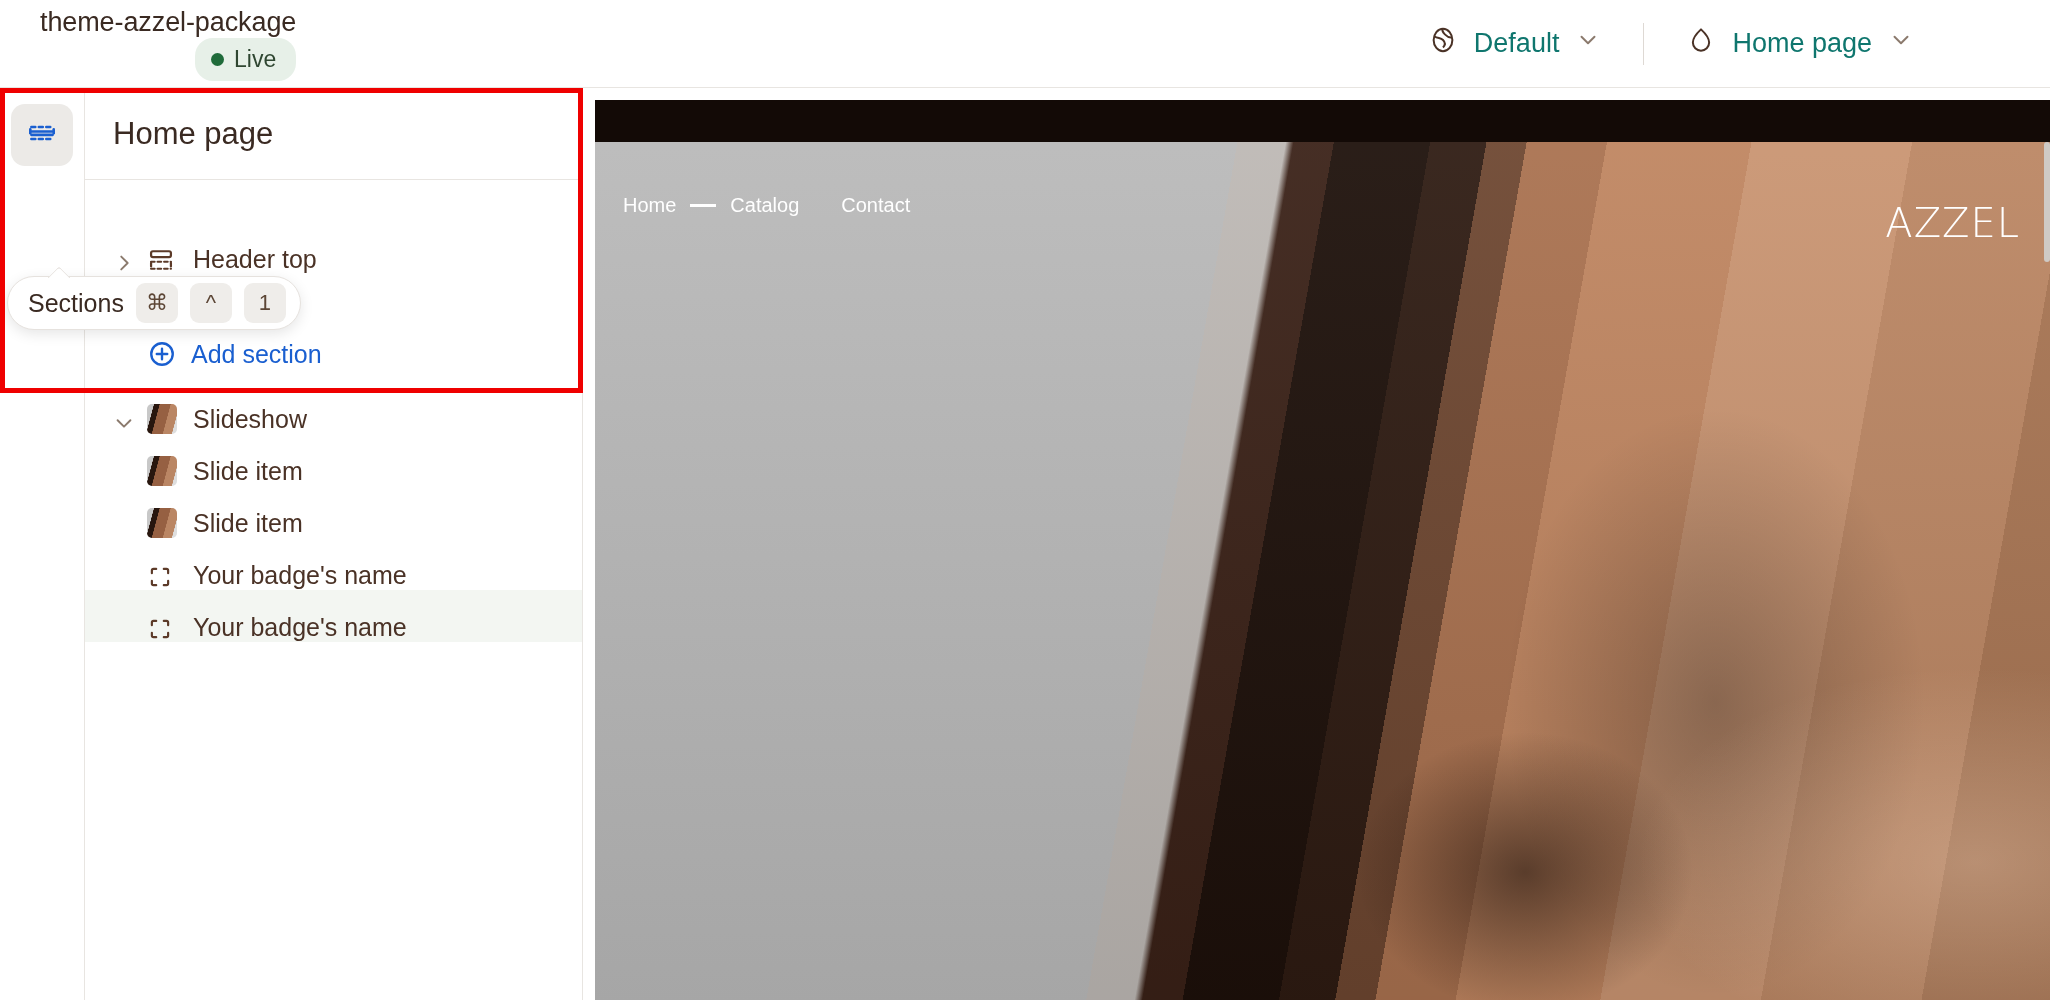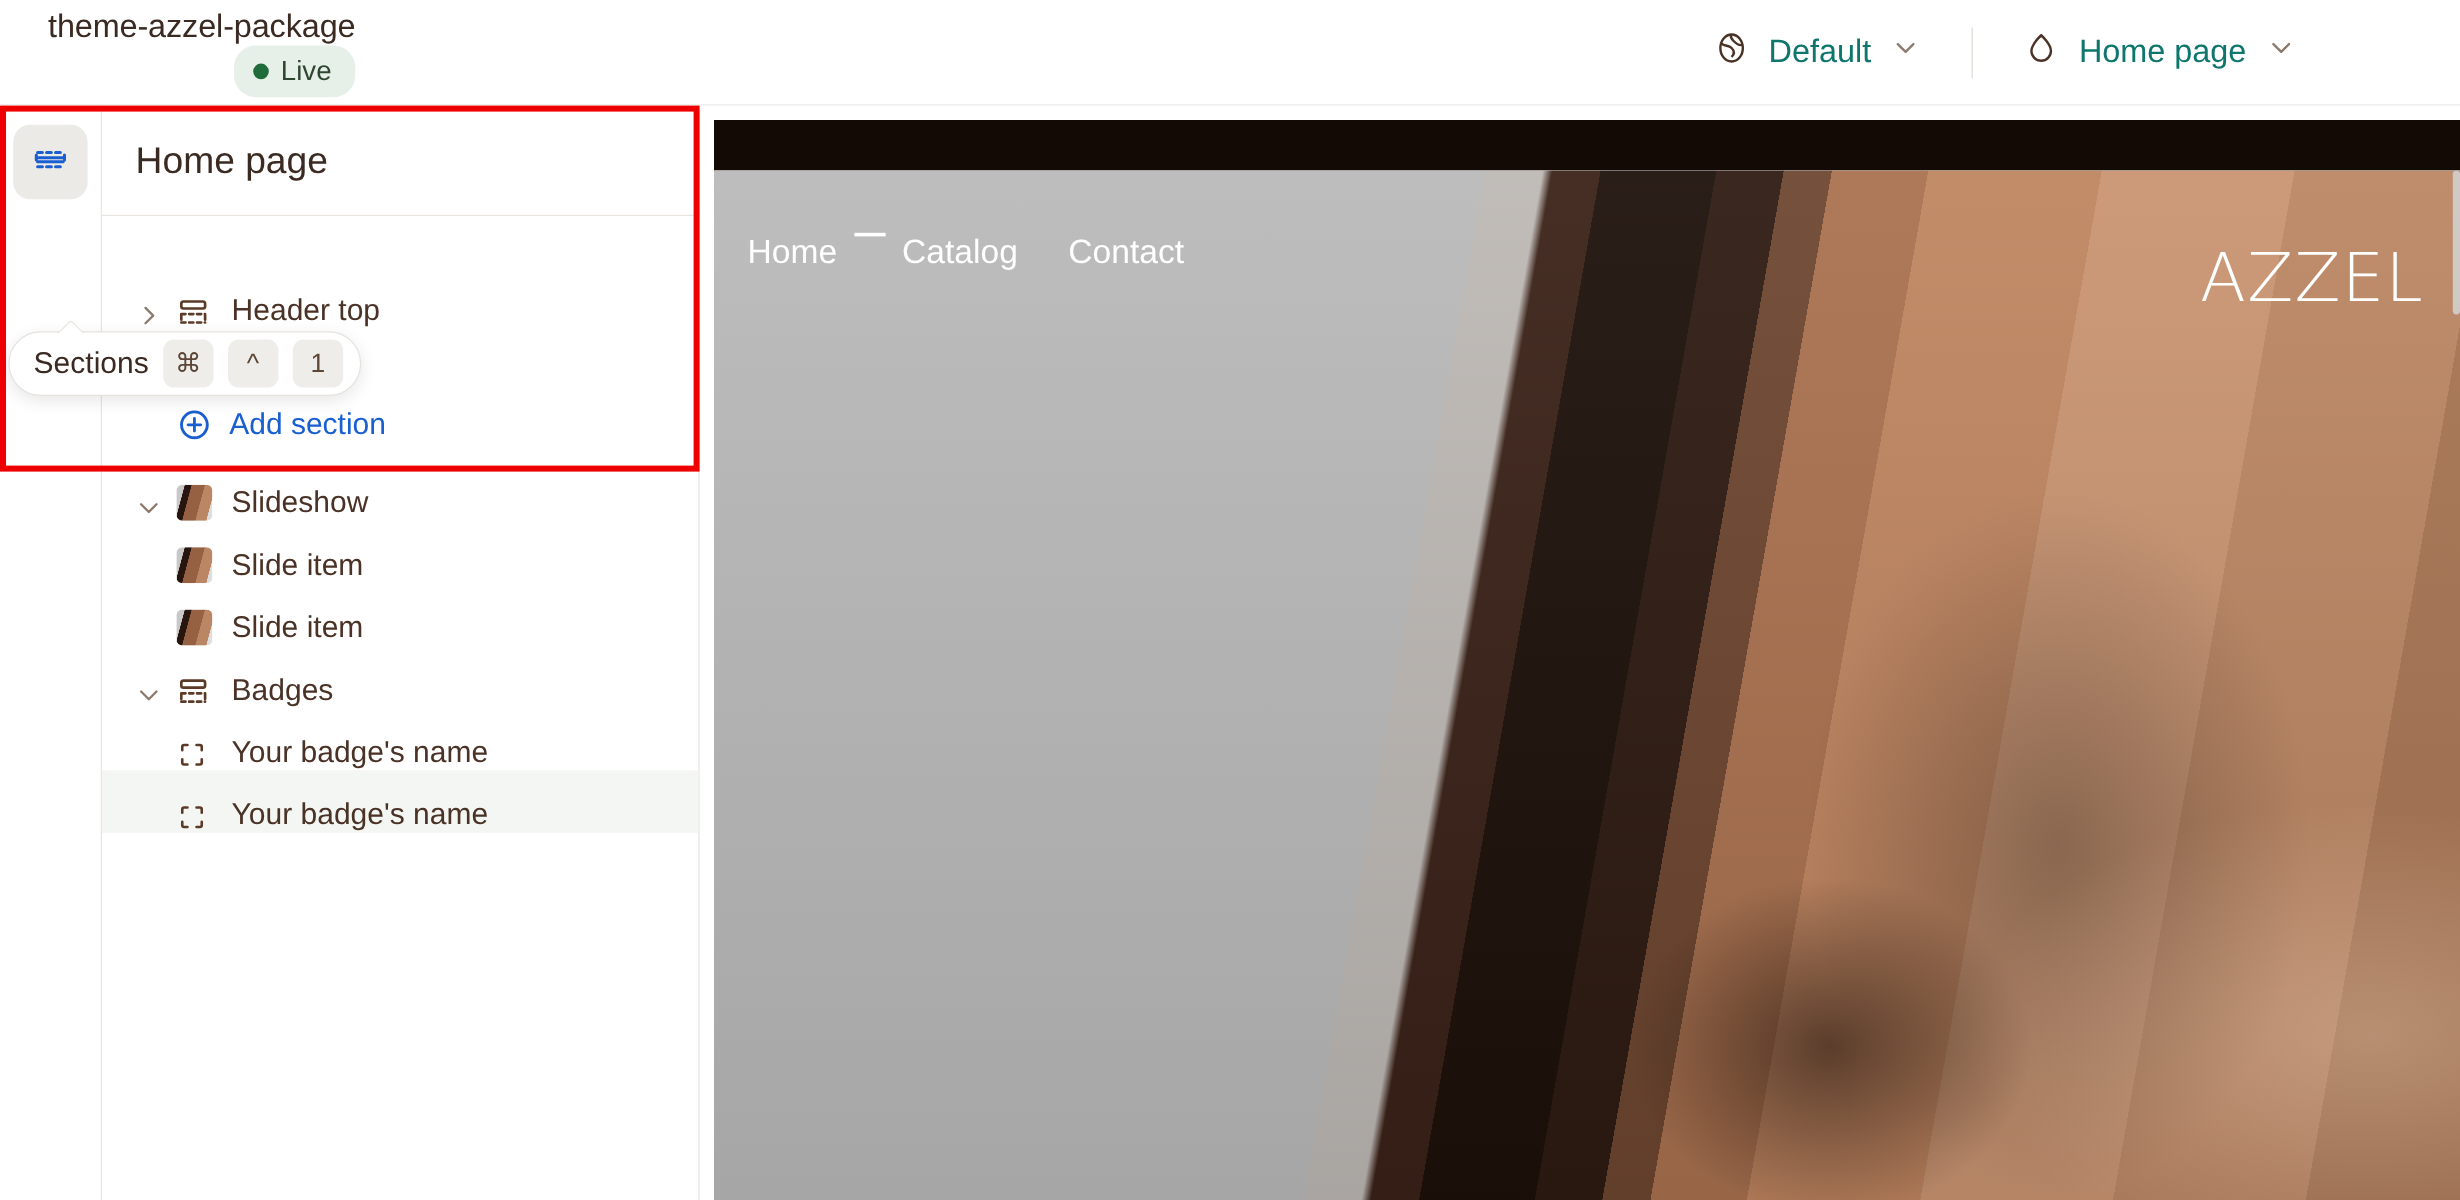--- a/index.html
+++ b/index.html
@@ -185,29 +185,29 @@
   }
   .pv-photo-shade {
     position: absolute; inset: 0;
     background:
       radial-gradient(ellipse 520px 300px at 1380px 720px, rgba(255,224,200,.30), rgba(255,255,255,0) 65%),
       radial-gradient(ellipse 240px 200px at 930px 730px, rgba(20,10,6,.55), rgba(0,0,0,0) 70%),
       linear-gradient(180deg, rgba(255,255,255,.06), rgba(0,0,0,.10));
   }
   .pv-nav {
     position: absolute; top: 52px; left: 28px;
-    display: flex; align-items: flex-start; gap: 0;
-    color: #ffffff; font-size: 28px;
+    display: flex; align-items: center; gap: 0;
+    color: #ffffff; font-size: 20px;
   }
   .pv-nav a { color: #fff; text-decoration: none; white-space: nowrap; }
   .nav-dash { display:inline-block; width: 26px; height: 3px; background:#fff; margin: 0 14px; }
   .nav-gap { display: inline-block; width: 42px; }
   .pv-logo {
     position: absolute; top: 58px; right: 30px;
-    color: #ffffff; font-size: 56px; letter-spacing: 1px;
+    color: #ffffff; font-size: 40px; letter-spacing: 1px;
     font-family: "DejaVu Sans", sans-serif; font-weight: 300;
   }
   .scrollbar {
     position: absolute; right: 0; top: 0; width: 6px; height: 120px;
     background: #cfcac5; border-radius: 3px;
   }
 </style>
 </head>
 <body>
 
@@ -377,37 +377,20 @@
         <span class="lbl">Slide item</span>
       </div>
 
       <div class="row indent1">
         <span class="sec-ico">
             <span class="thumb"></span>
           </span>
         <span class="lbl">Slide item</span>
       </div>
 
-      <div class="row">
-        <span class="chev">
-          <svg width="22" height="22" viewBox="0 0 24 24" fill="none" stroke="#8b7a6d" stroke-width="2.1" stroke-linecap="round" stroke-linejoin="round">
-              <path d="M5 9l7 7 7-7"></path>
-            </svg>
-        </span>
-        <span class="sec-ico">
-          <svg width="28" height="28" viewBox="0 0 24 24" fill="none" stroke="#5c3a28" stroke-width="1.9" stroke-linecap="round">
-            <rect x="3.5" y="4.5" width="17" height="5" rx="1.6"></rect>
-            <path d="M3.5 13.5h17" stroke-dasharray="3 2.6"></path>
-            <path d="M3.5 19.5h17" stroke-dasharray="3 2.6"></path>
-            <path d="M3.5 14.5v4" stroke-dasharray="3 2.6"></path>
-            <path d="M20.5 14.5v4" stroke-dasharray="3 2.6"></path>
-          </svg>
-        </span>
-        <span class="lbl">Badges</span>
-      </div>
 
       <div class="row indent1">
         <span class="sec-ico">
           <svg width="26" height="26" viewBox="0 0 24 24" fill="none" stroke="#5c3a28" stroke-width="2" stroke-linecap="round" stroke-linejoin="round">
             <path d="M8.5 4.5H6A1.5 1.5 0 0 0 4.5 6v2.5"></path>
             <path d="M15.5 4.5H18A1.5 1.5 0 0 1 19.5 6v2.5"></path>
             <path d="M8.5 19.5H6A1.5 1.5 0 0 1 4.5 18v-2.5"></path>
             <path d="M15.5 19.5H18a1.5 1.5 0 0 0 1.5-1.5v-2.5"></path>
           </svg>
         </span>

